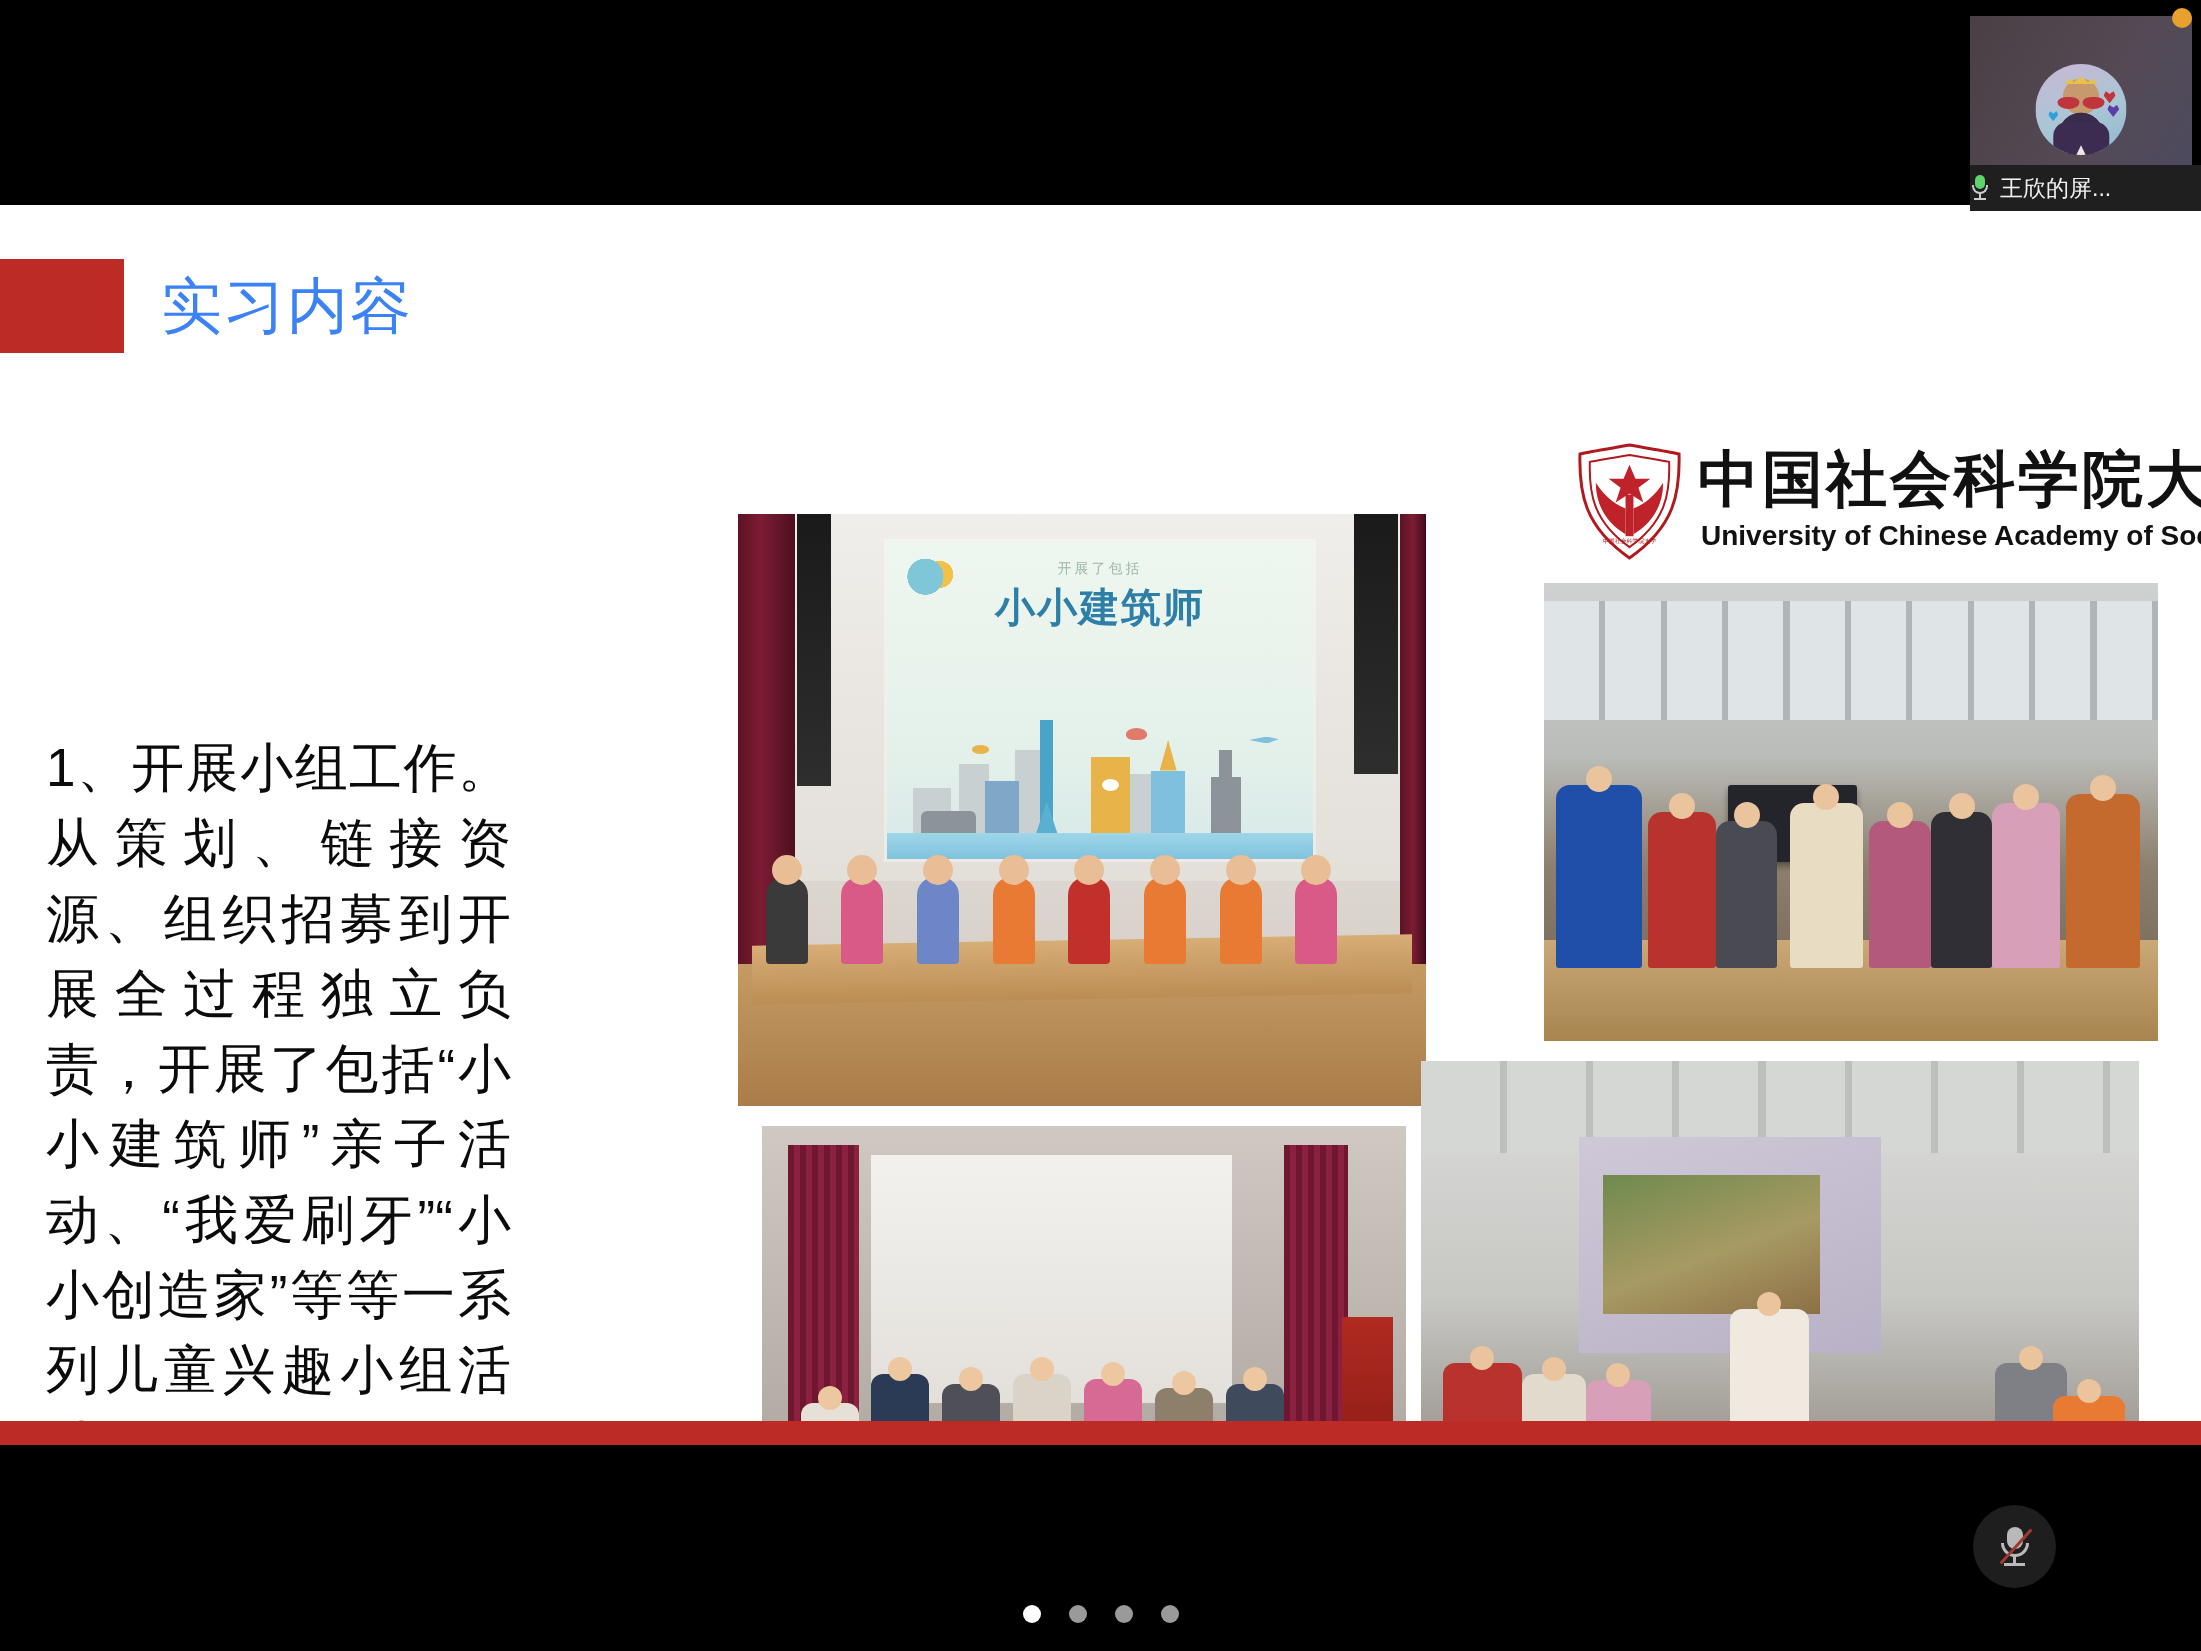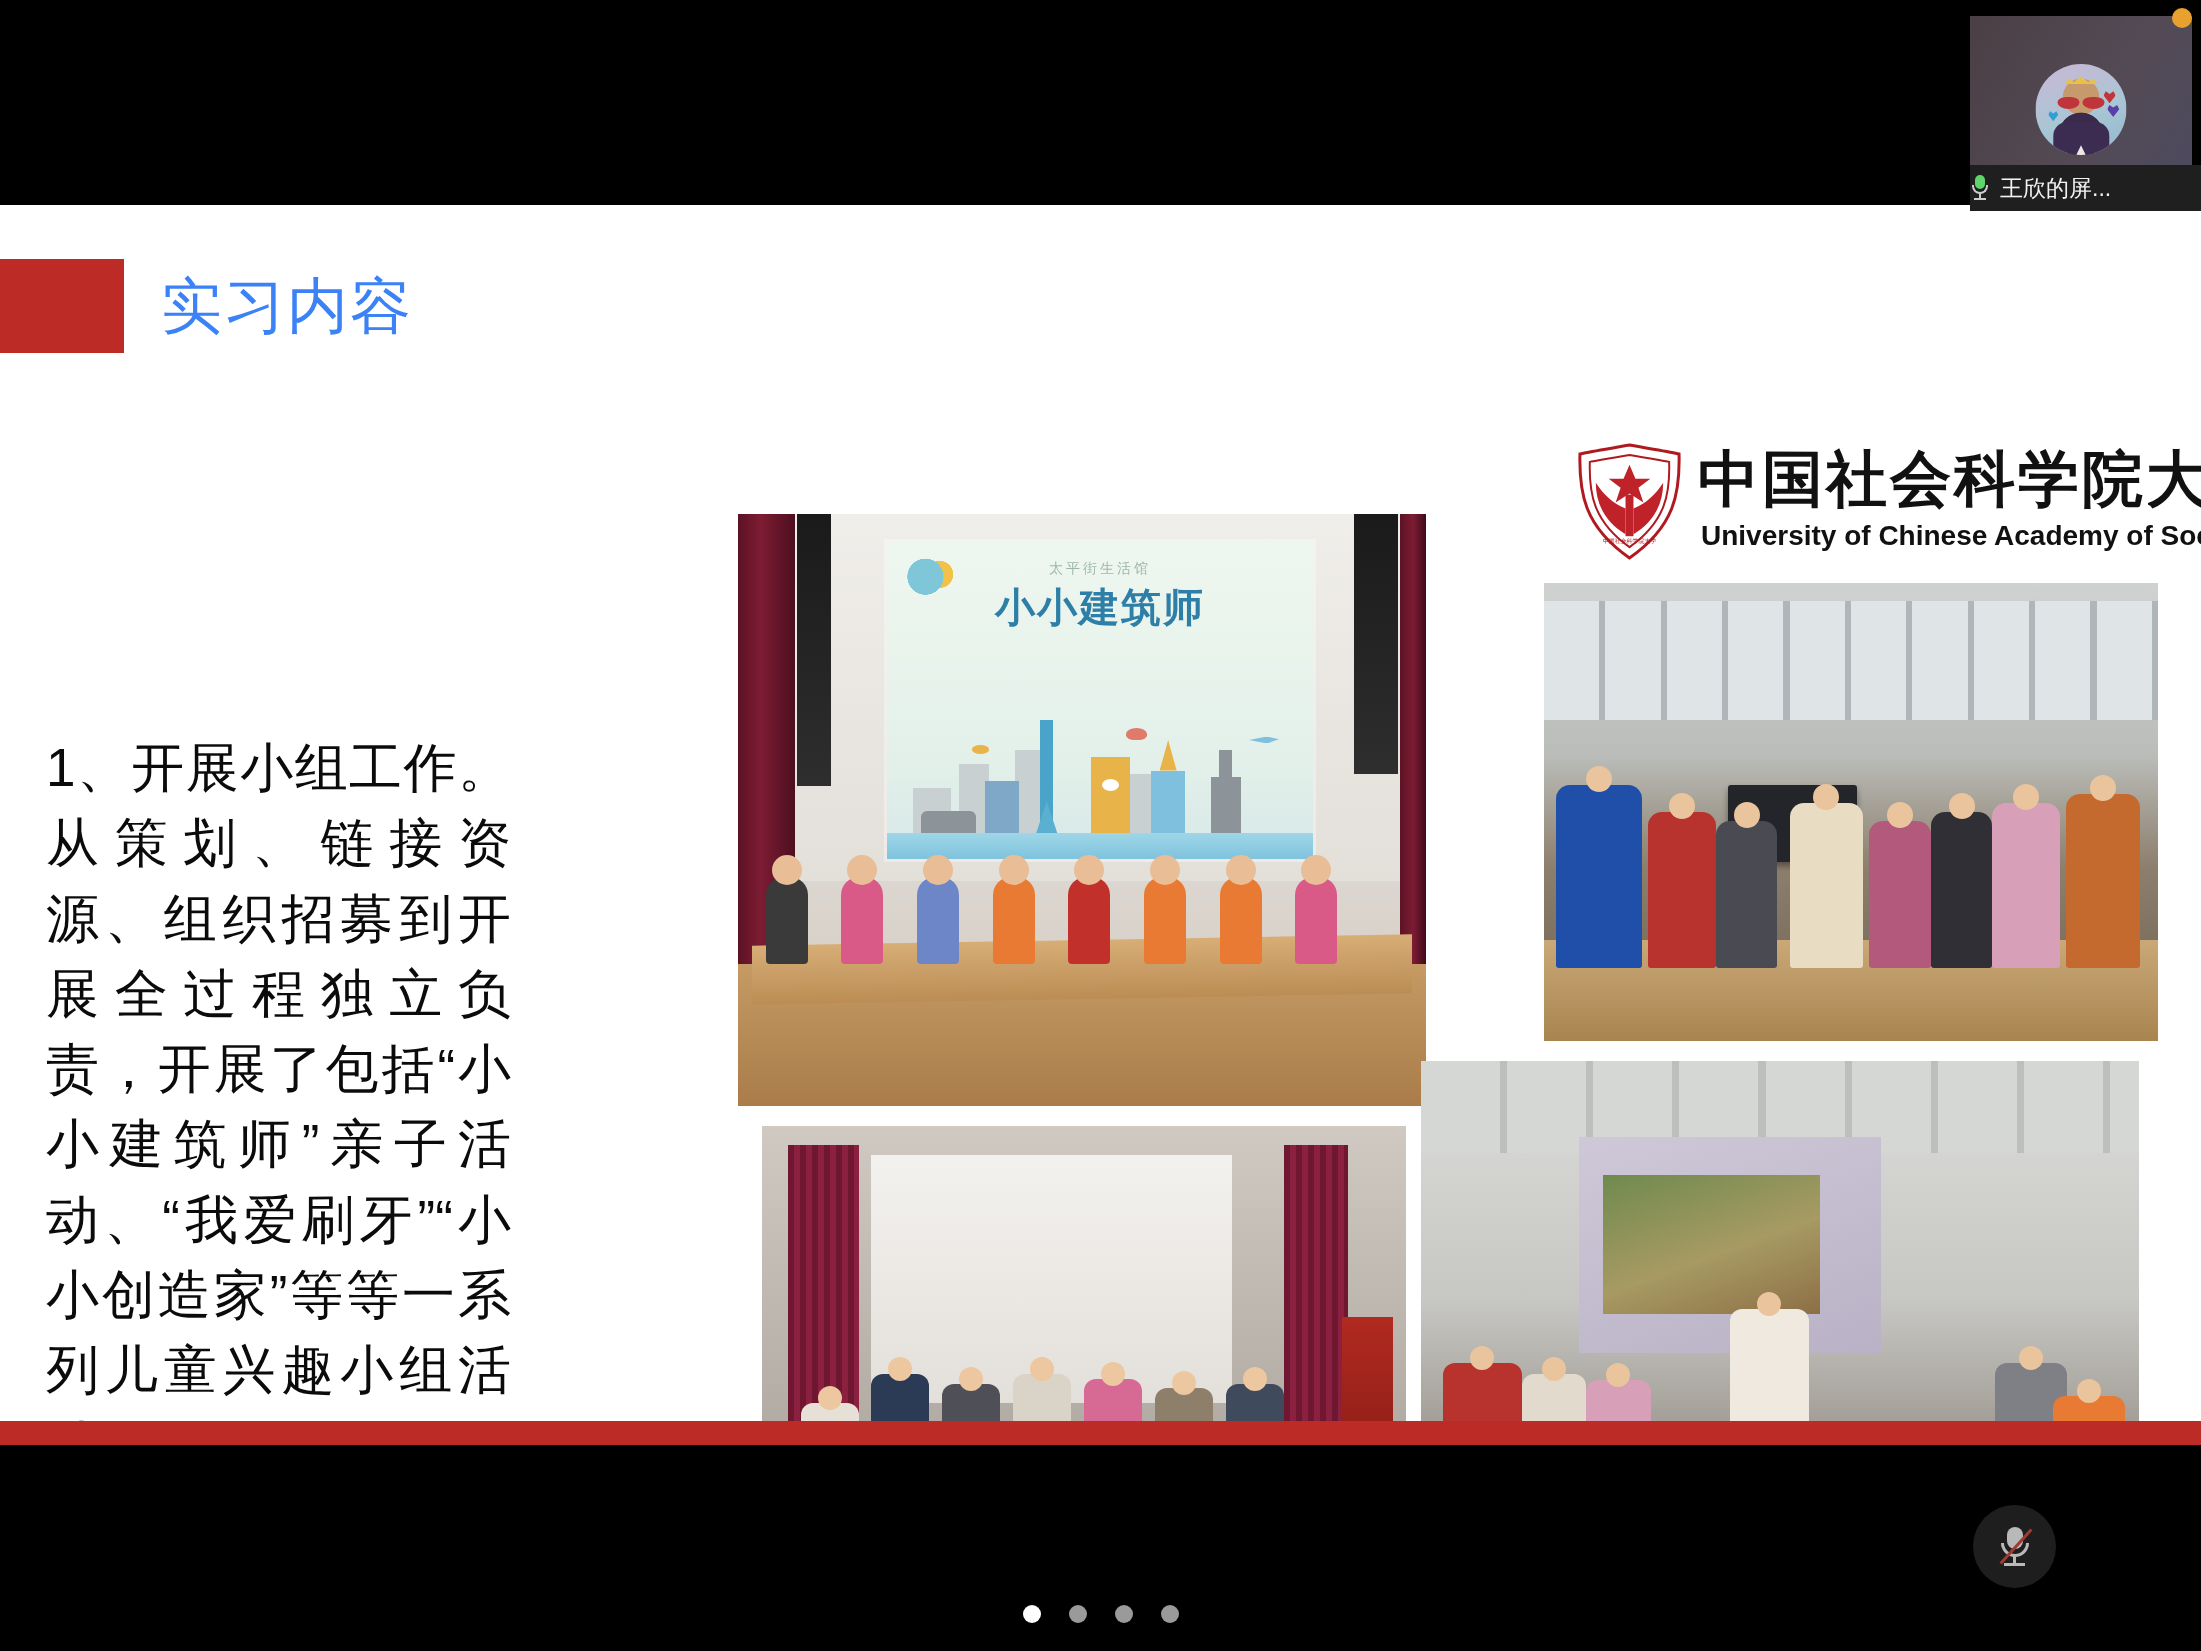--- a/index.html
+++ b/index.html
@@ -237,21 +237,21 @@
 
     <div class="photo" id="photo1">
       <div id="p1-room"></div>
       <div id="p1-wall"></div>
       <div id="p1-doorL"></div>
       <div id="p1-doorR"></div>
       <div id="p1-curtainL"></div>
       <div id="p1-curtainR"></div>
       <div id="p1-screen">
         <div id="p1-elephant"></div>
-        <div id="p1-s-sub">太平街生活馆</div>
+        <div id="p1-s-sub">开展了包括</div>
         <div id="p1-s-title">小小建筑师</div>
         <div id="p1-sky">
           <div class="p1-b" style="left:6%;width:9%;height:42%;background:#c9d0d2;"></div>
           <div class="p1-b" style="left:17%;width:7%;height:56%;background:#c9d0d2;"></div>
           <div class="p1-b" style="left:30%;width:6%;height:64%;background:#c9d0d2;"></div>
           <div class="p1-b" style="left:55%;width:8%;height:50%;background:#c9d0d2;"></div>
           <div class="p1-b" style="left:8%;width:13%;height:28%;background:#8c949a;border-radius:6px 6px 0 0;"></div>
           <div class="p1-b" style="left:23%;width:8%;height:46%;background:#7fa8c8;"></div>
           <div class="p1-tower" style="left:36%;width:3%;height:82%;background:#4aa3c9;"></div>
           <div class="p1-tower" style="left:33%;bottom:0;width:9%;height:34%;background:#5bb0d2;clip-path:polygon(50% 0,100% 100%,0 100%);"></div>

